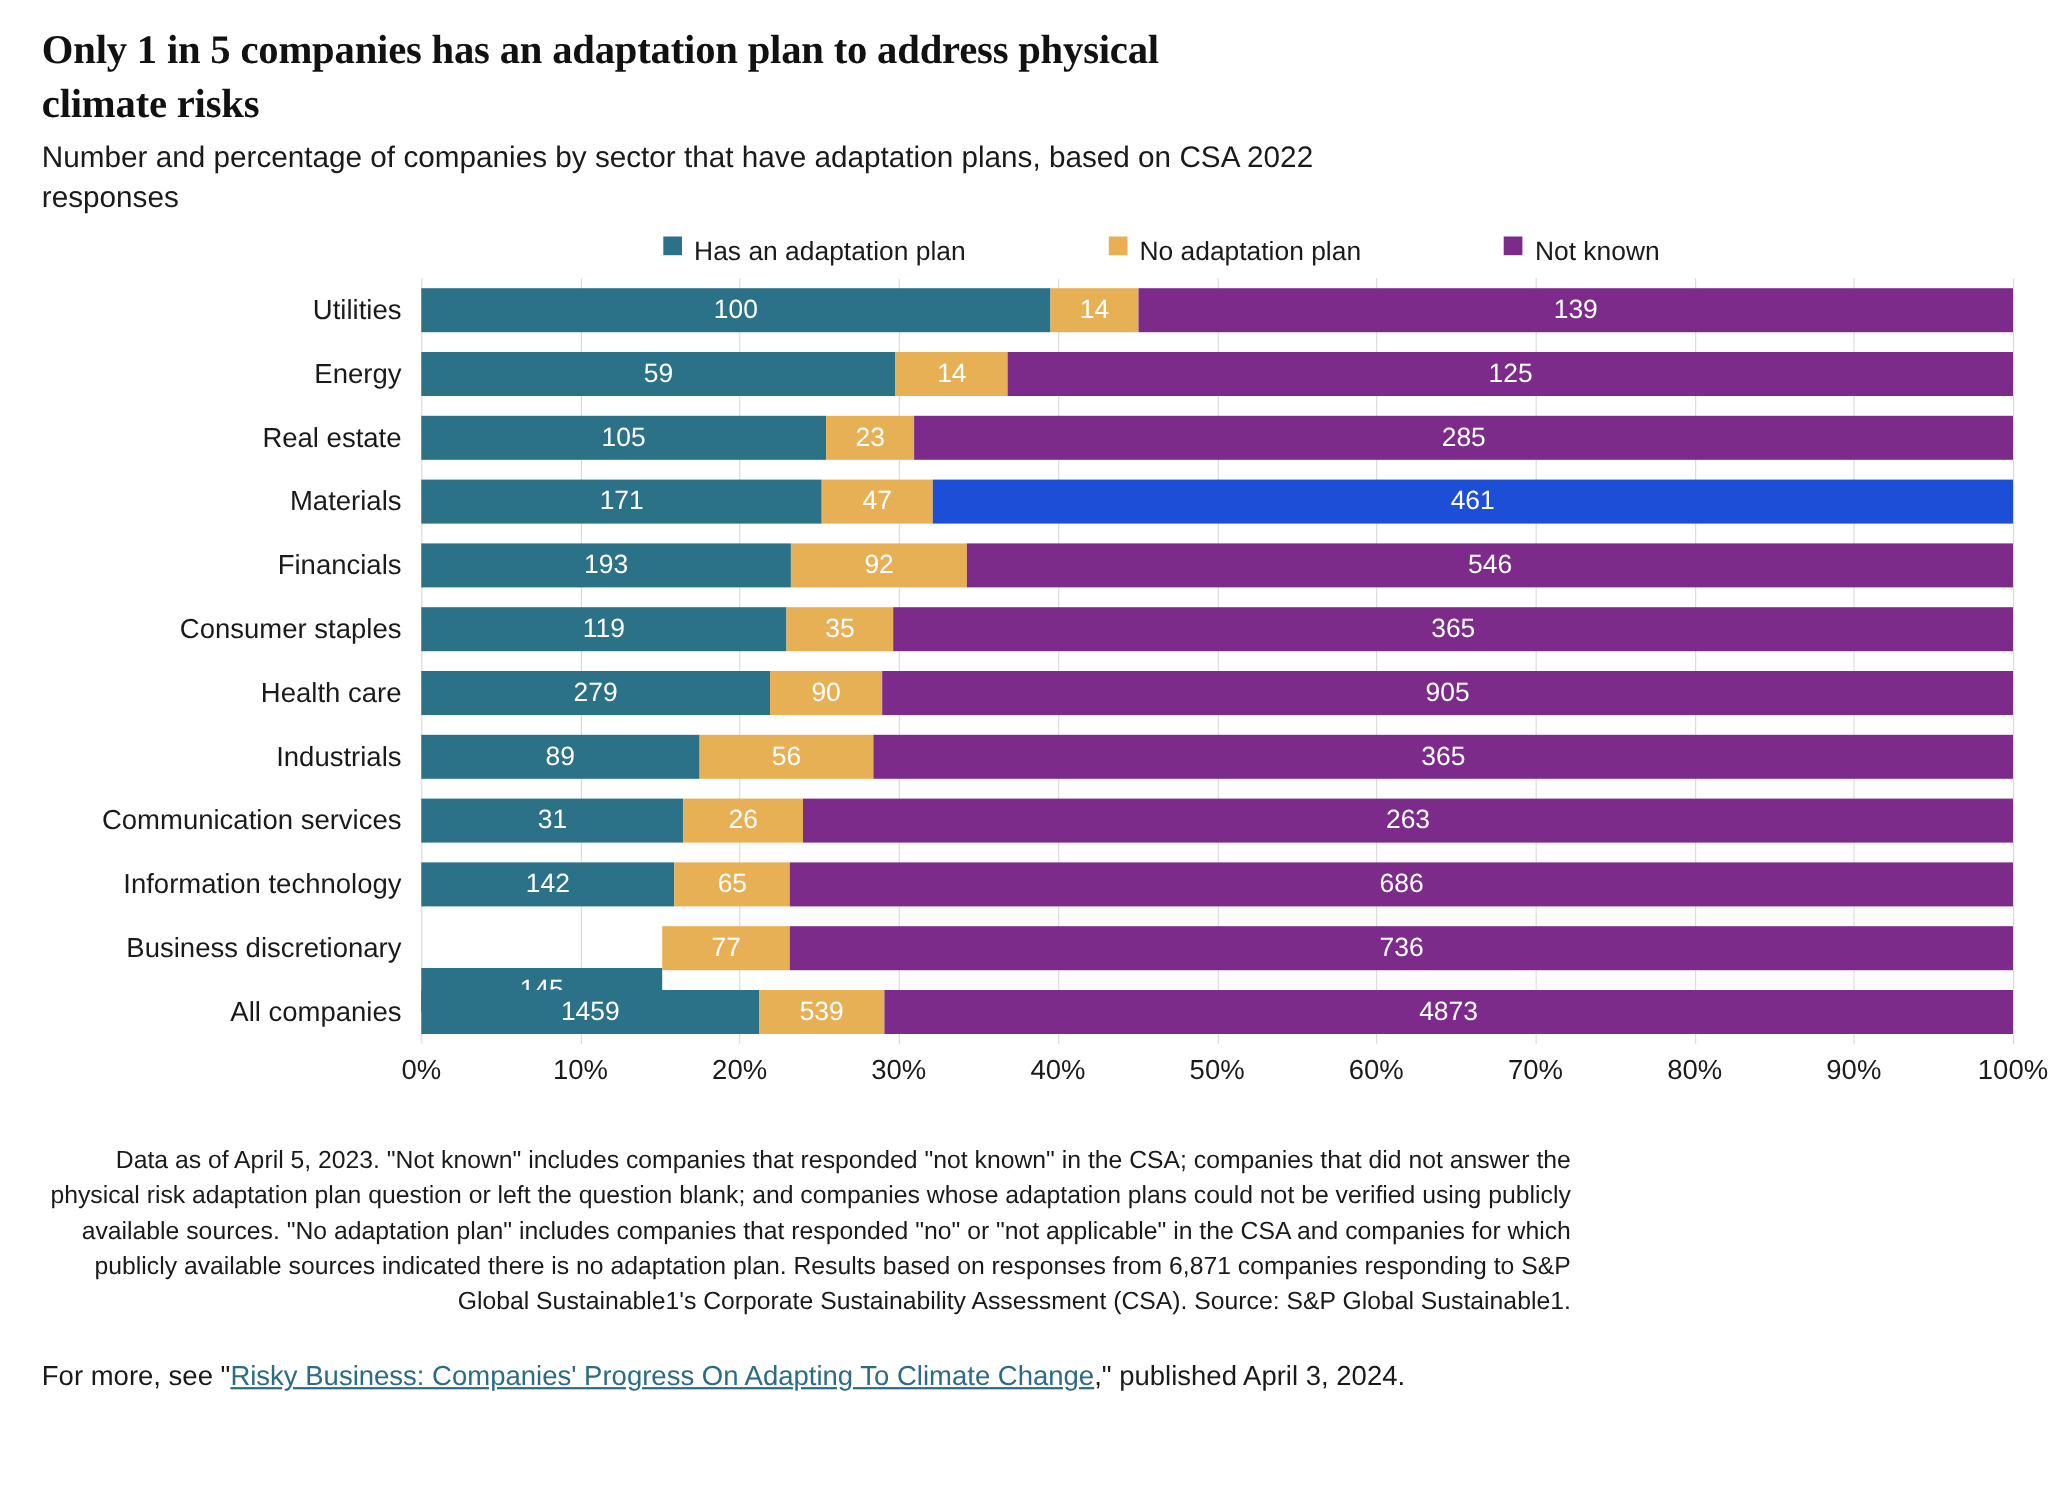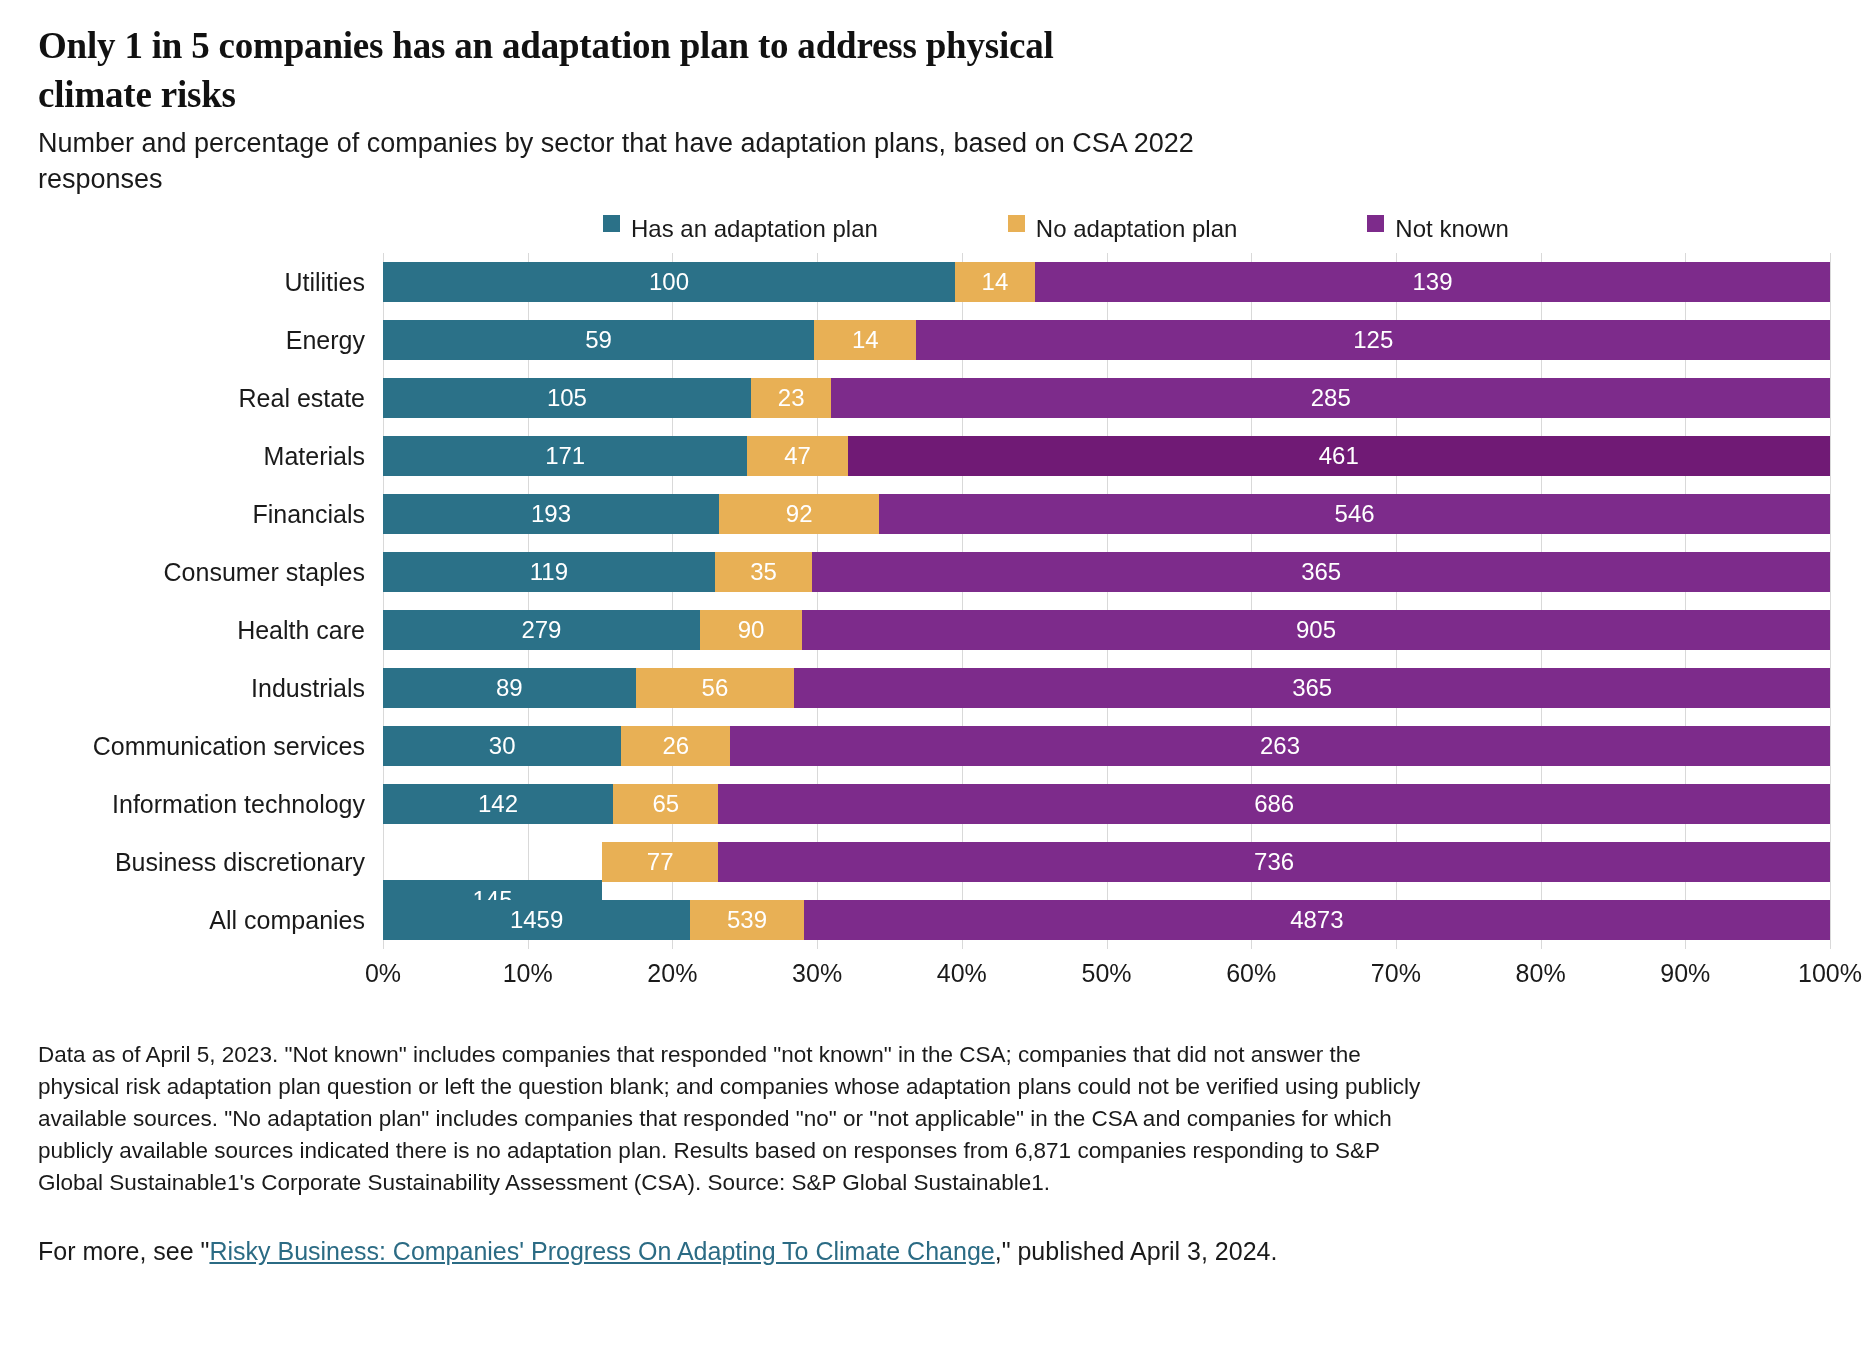--- a/index.html
+++ b/index.html
@@ -142,20 +142,21 @@
     color: #1a1a1a;
     white-space: nowrap;
   }
 
   .footnote {
     margin-top: 34px;
     font-size: 22.5px;
     line-height: 1.42;
     color: #1a1a1a;
     max-width: 1390px;
+    text-align: right;
   }
   .formore {
     margin-top: 34px;
     font-size: 25px;
     line-height: 1.45;
     color: #1a1a1a;
     max-width: 1400px;
   }
   .formore a {
     color: #2b6b84;
@@ -233,21 +234,21 @@
             <div class="bar-track">
               <div class="seg" style="background: rgb(43, 113, 136); width: 25.4237%;">105</div>
               <div class="seg" style="background: rgb(232, 176, 85); width: 5.56901%;">23</div>
               <div class="seg" style="background: rgb(125, 43, 139); width: 69.0073%;">285</div>
             </div>
           </div>
           <div class="row">
             <div class="bar-track">
               <div class="seg" style="background: rgb(43, 113, 136); width: 25.1841%;">171</div>
               <div class="seg" style="background: rgb(232, 176, 85); width: 6.92194%;">47</div>
-              <div class="seg" style="background: #701a75; width: 67.894%;">461</div>
+              <div class="seg" style="background: #1d4ed8; width: 67.894%;">461</div>
             </div>
           </div>
           <div class="row">
             <div class="bar-track">
               <div class="seg" style="background: rgb(43, 113, 136); width: 23.225%;">193</div>
               <div class="seg" style="background: rgb(232, 176, 85); width: 11.071%;">92</div>
               <div class="seg" style="background: rgb(125, 43, 139); width: 65.704%;">546</div>
             </div>
           </div>
           <div class="row">
@@ -266,21 +267,21 @@
           </div>
           <div class="row">
             <div class="bar-track">
               <div class="seg" style="background: rgb(43, 113, 136); width: 17.451%;">89</div>
               <div class="seg" style="background: rgb(232, 176, 85); width: 10.9804%;">56</div>
               <div class="seg" style="background: rgb(125, 43, 139); width: 71.5686%;">365</div>
             </div>
           </div>
           <div class="row">
             <div class="bar-track">
-              <div class="seg" style="background: rgb(43, 113, 136); width: 16.474%;">30</div>
+              <div class="seg" style="background: rgb(43, 113, 136); width: 16.474%;">31</div>
               <div class="seg" style="background: rgb(232, 176, 85); width: 7.51445%;">26</div>
               <div class="seg" style="background: rgb(125, 43, 139); width: 76.0116%;">263</div>
             </div>
           </div>
           <div class="row">
             <div class="bar-track">
               <div class="seg" style="background: rgb(43, 113, 136); width: 15.9015%;">142</div>
               <div class="seg" style="background: rgb(232, 176, 85); width: 7.27884%;">65</div>
               <div class="seg" style="background: rgb(125, 43, 139); width: 76.8197%;">686</div>
             </div>

